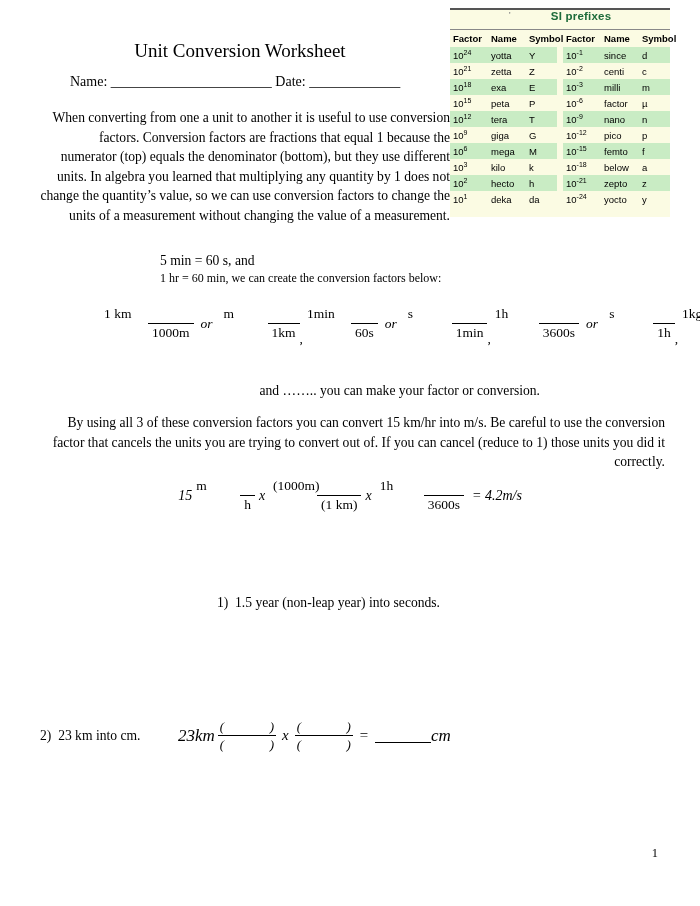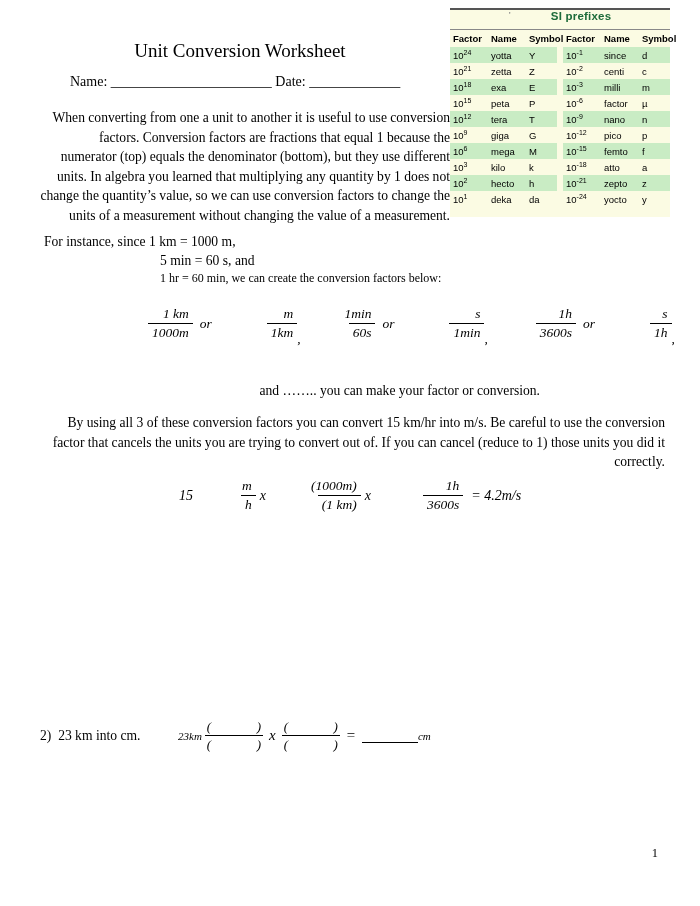--- a/index.html
+++ b/index.html
@@ -99,22 +99,21 @@
   #q2label { left: 40px; top: 726px; }
 
   .page-num {
     position: absolute;
     right: 42px; top: 846px;
     font-size: 12.5px;
   }
   .frac {
     display: inline-block;
     vertical-align: middle;
-    text-align: right;
-    font-style: italic;
+    text-align: left;
     font-size: 13.5px;
     line-height: 16px;
   }
   .frac .num { display: block; padding: 0 4px 1px 4px; }
   .frac .den { display: block; border-top: 1.3px solid #000; padding: 1px 4px 0 4px; margin-left: 48px; }
 
   .frac-row {
     position: absolute;
     left: 100px; top: 298px;
     width: 580px;
@@ -140,33 +139,33 @@
   .eq-center .xop { font-style: italic; padding: 0 4px; }
   .eq-center .res { font-style: italic; padding-left: 8px; }
 
   .q2-expr {
     position: absolute;
     left: 178px; top: 719px;
     display: flex;
     align-items: center;
     font-size: 15px;
   }
-  .q2-expr .qty { font-style: italic; font-size: 11px; padding-right: 3px; }
+  .q2-expr .qty { font-style: italic; font-size: 17px; padding-right: 3px; }
   .blankfrac {
     display: inline-block;
     text-align: center;
     font-style: italic;
     line-height: 15px;
     font-size: 13px;
   }
   .blankfrac .num { display: block; padding: 0 2px 1px 2px; white-space: pre; }
   .blankfrac .den { display: block; border-top: 1.2px solid #000; padding: 1px 2px 0 2px; white-space: pre; }
   .q2-expr .eqs { font-style: italic; padding: 0 6px; }
   .q2-expr .ansblank { text-decoration: none; border-bottom: 1.2px solid #000; display:inline-block; width: 56px; height: 13px; }
-  .q2-expr .unit { font-style: italic; font-size: 11px; }
+  .q2-expr .unit { font-style: italic; font-size: 17px; }
 </style>
 </head>
 <body>
 
 <div class="page">
 
   <div class="si-table">
     <div class="si-caption">
       <span class="tick">'</span><span>SI prefixes</span>
     </div>
@@ -269,21 +268,21 @@
               <span class="c-name">pico</span>
               <span class="c-sym">p</span>
             </div>
             <div class="si-row stripe">
               <span class="c-factor">10<sup>-15</sup></span>
               <span class="c-name">femto</span>
               <span class="c-sym">f</span>
             </div>
             <div class="si-row">
               <span class="c-factor">10<sup>-18</sup></span>
-              <span class="c-name">atto</span>
+              <span class="c-name">below</span>
               <span class="c-sym">a</span>
             </div>
             <div class="si-row stripe">
               <span class="c-factor">10<sup>-21</sup></span>
               <span class="c-name">zepto</span>
               <span class="c-sym">z</span>
             </div>
             <div class="si-row">
               <span class="c-factor">10<sup>-24</sup></span>
               <span class="c-name">yocto</span>
@@ -293,21 +292,20 @@
       </div>
 
     </div>
   </div>
 
   <div class="doc-title">Unit Conversion Worksheet</div>
   <div class="name-line">Name: _______________________  Date: _____________</div>
 
   <div class="para" id="p-intro">When converting from one a unit to another it is useful to use conversion factors.  Conversion factors are fractions that equal 1 because the numerator (top) equals the denominator (bottom), but they use different units.  In algebra you learned that multiplying any quantity by 1 does not change the quantity’s value, so we can use conversion factors to change the units of a measurement without changing the value of a measurement.</div>
 
-  <div class="para" id="p-instance-1">For instance, since 1 km = 1000 m,</div>
   <div class="para" id="p-instance-2">5 min = 60 s, and</div>
   <div class="para" id="p-instance-3">1 hr = 60 min, we can create the conversion factors below:</div>
 
   <div class="frac-row" id="frac-row">
       <span class="frac">
         <span class="num">1 km</span>
         <span class="den">1000m</span>
       </span>
       <span class="op">or</span>
       <span class="frac">
@@ -366,20 +364,24 @@
     </span>
     <span class="xop">x</span>
     <span class="frac">
       <span class="num">1h</span>
       <span class="den">3600s</span>
     </span>
     <span class="res">= 4.2m/s</span>
   </div>
 
 
+  <div class="para" id="q1">
+    <span>1)</span>&nbsp;
+    <span>1.5 year (non-leap year) into seconds.</span>
+  </div>
 
   <div class="para" id="q2label">
     <span>2)</span>&nbsp;
     <span>23 km into cm.</span>
   </div>
 
   <div class="q2-expr">
     <span class="qty">23km</span>
     <span class="blankfrac">
       <span class="num">(              )</span>

